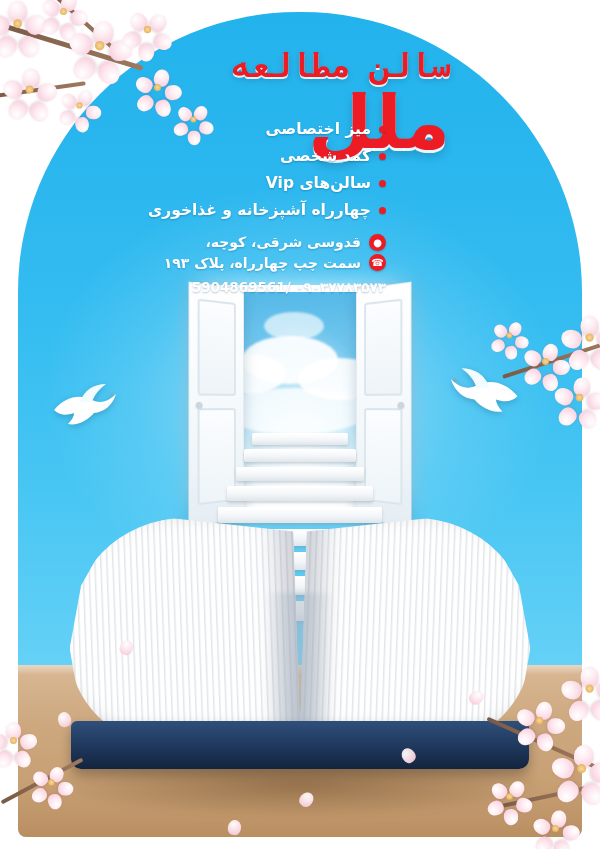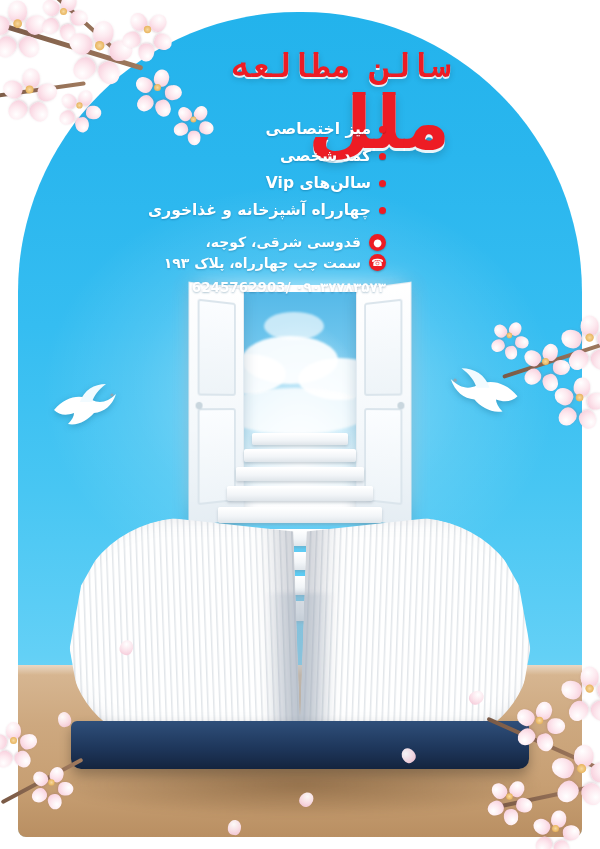--- a/index.html
+++ b/index.html
@@ -667,16 +667,16 @@
     <div class="addr-row">
       <div class="icons-col">
         <span class="round-icon">●</span>
         <span class="round-icon">☎</span>
       </div>
       <div>
         <div class="addr-text">قدوسی شرقی، کوچه،</div>
         <div class="addr-text">سمت چپ چهارراه، پلاک ۱۹۳</div>
       </div>
     </div>
-    <div class="phones">۰۹۰۳۷۷۸۳۵۷۳ /6245762903</div>
+    <div class="phones">۰۹۰۳۷۷۸۳۵۷۳ /5904869561</div>
   </div>
 
 </div>
 
 </body></html>

